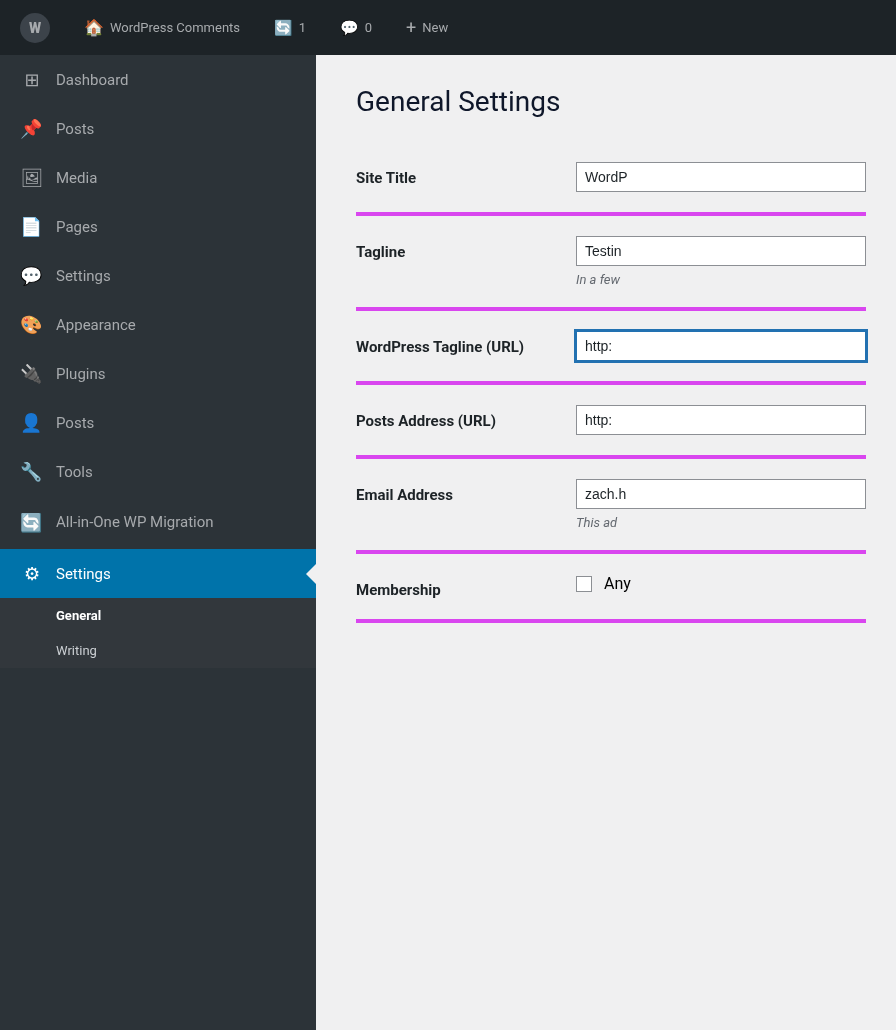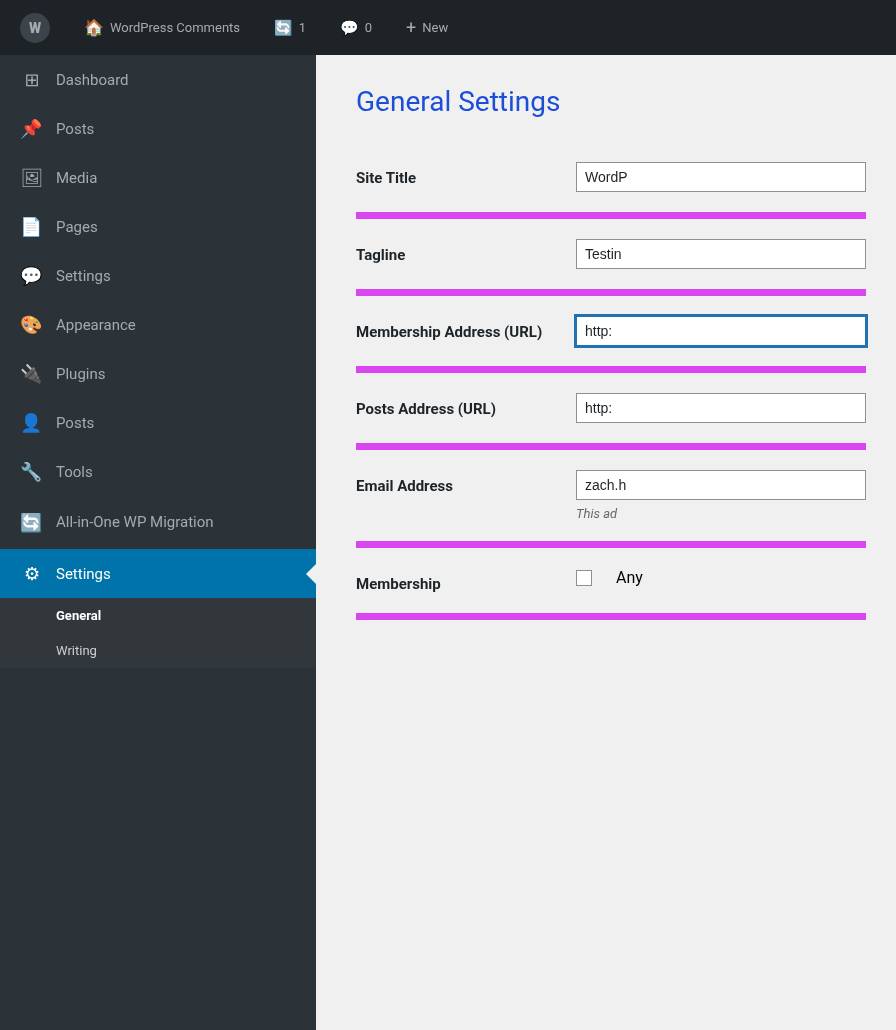--- a/index.html
+++ b/index.html
@@ -98,26 +98,26 @@
     .content {
       flex: 1;
       background: #f0f0f1;
       overflow-y: auto;
       padding: 30px 30px 30px 40px;
     }
 
     .page-title {
       font-size: 28px;
       font-weight: 400;
-      color: #1d4ed8;
+      color: #0f172a;
       margin-bottom: 24px;
     }
     .settings-row {
       display: flex;
-      border-bottom: 7px solid #d946ef;
+      border-bottom: 4px solid #d946ef;
       padding: 20px 0;
       align-items: flex-start;
     }
     .settings-label-cell {
       width: 220px;
       flex-shrink: 0;
       padding-top: 6px;
     }
     .settings-label {
       font-size: 15px;
@@ -143,21 +143,21 @@
     }
     .settings-hint {
       font-size: 13px;
       color: #646970;
       font-style: italic;
       margin-top: 6px;
     }
     .settings-checkbox-row {
       display: flex;
       align-items: center;
-      gap: 24px;
+      gap: 12px;
     }
     .settings-checkbox {
       width: 16px;
       height: 16px;
       border: 1px solid #8c8f94;
       background: #fff;
       flex-shrink: 0;
     }
 
     
@@ -281,26 +281,27 @@
         <input type="text" class="settings-input" value="WordP" style="">
       </div>
     </div>
 
     <div class="settings-row">
       <div class="settings-label-cell">
         <label class="settings-label">Tagline</label>
       </div>
       <div class="settings-field-cell">
         <input type="text" class="settings-input" value="Testin" style="">
-      </div>
-    </div>
-
-    <div class="settings-row">
-      <div class="settings-label-cell">
-        <label class="settings-label">Membership Address (URL)</label>
+        <p class="settings-hint">In a few</p>
+      </div>
+    </div>
+
+    <div class="settings-row">
+      <div class="settings-label-cell">
+        <label class="settings-label">WordPress Tagline (URL)</label>
       </div>
       <div class="settings-field-cell">
         <input type="text" class="settings-input focused" value="http:" style="">
       </div>
     </div>
 
     <div class="settings-row">
       <div class="settings-label-cell">
         <label class="settings-label">Posts Address (URL)</label>
       </div>

